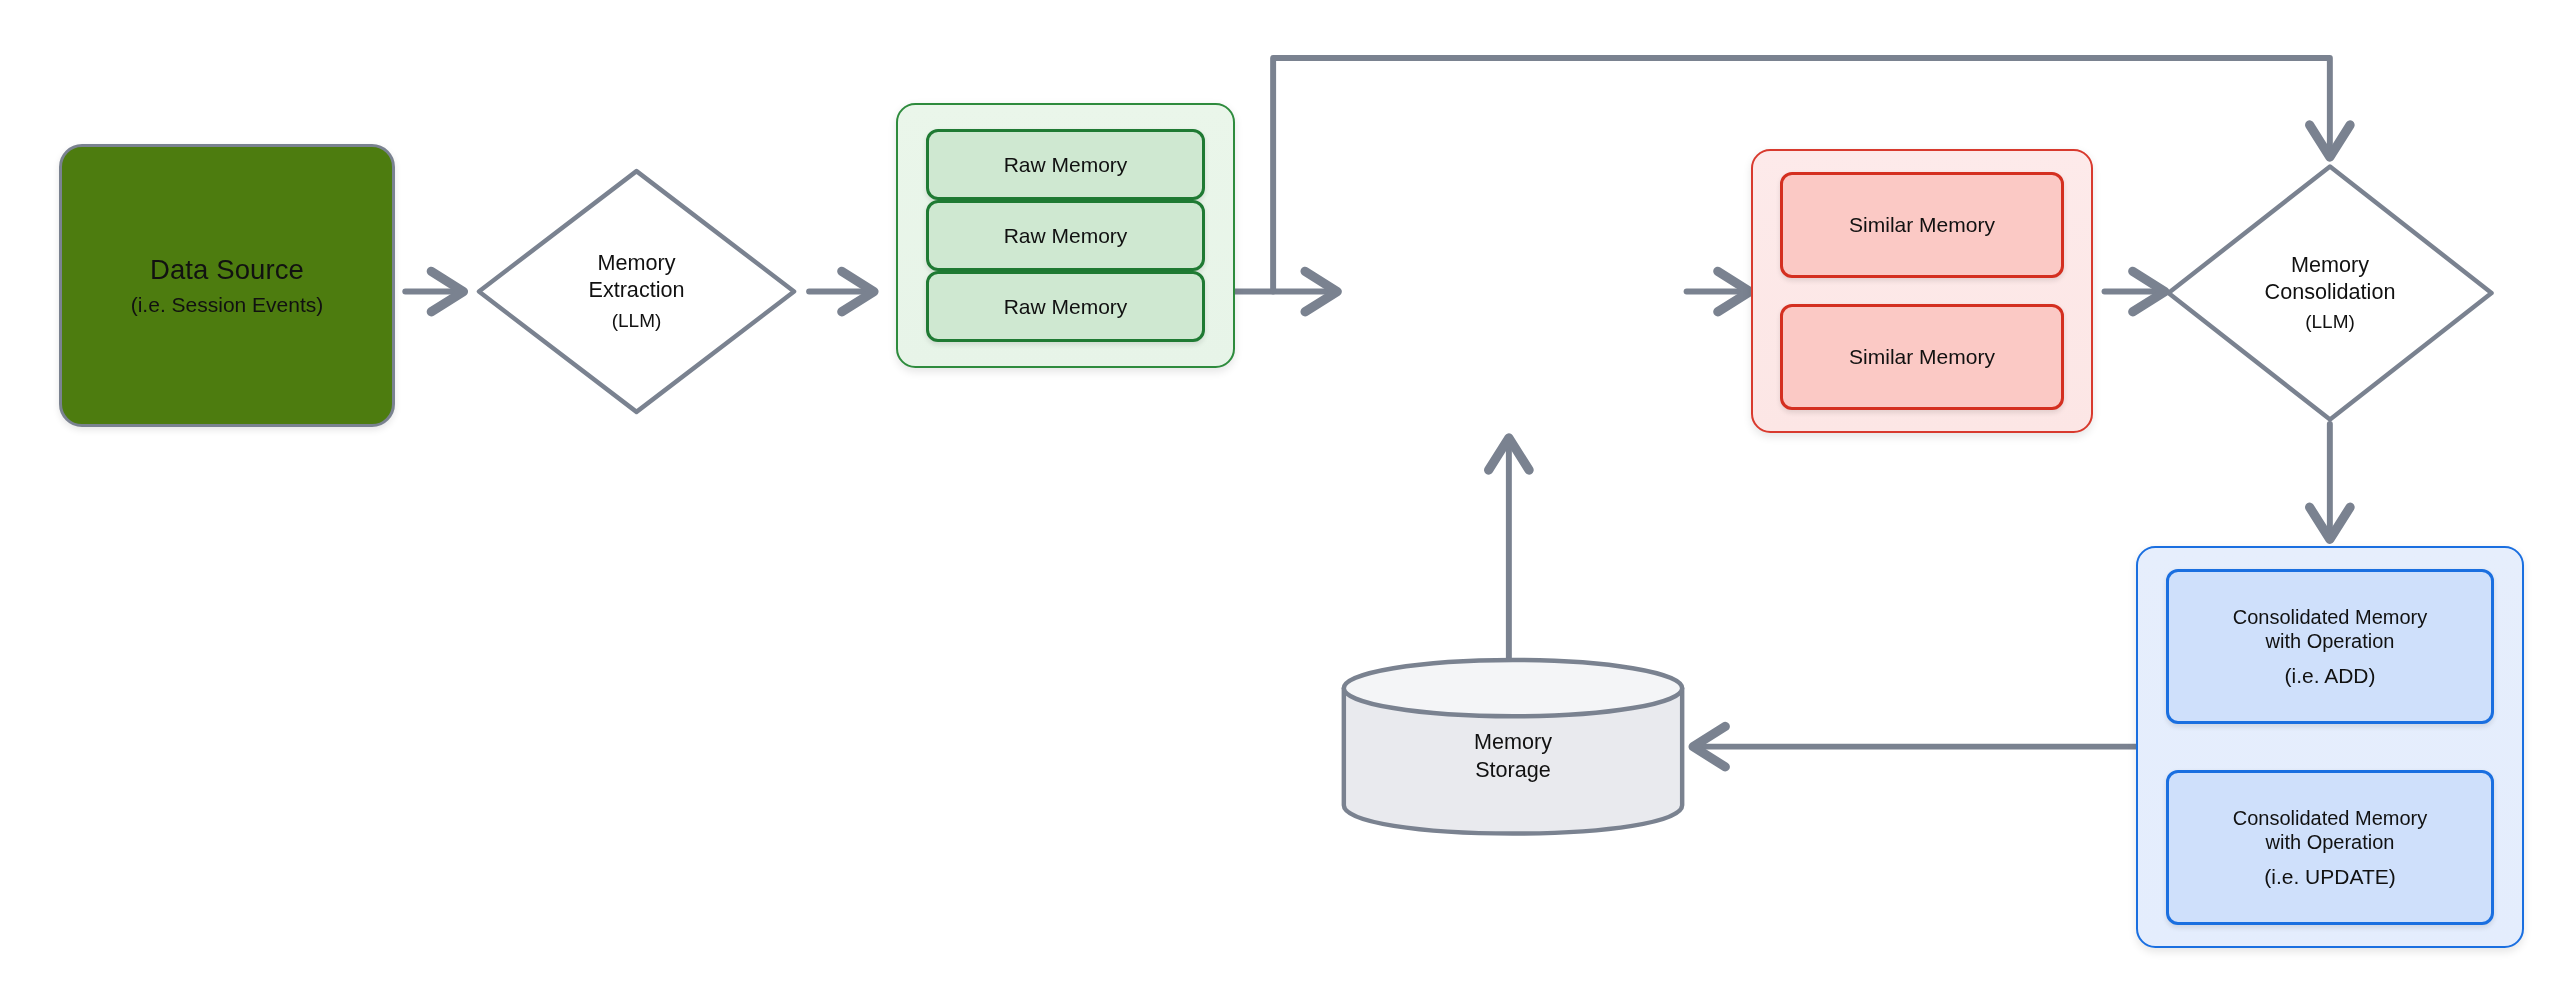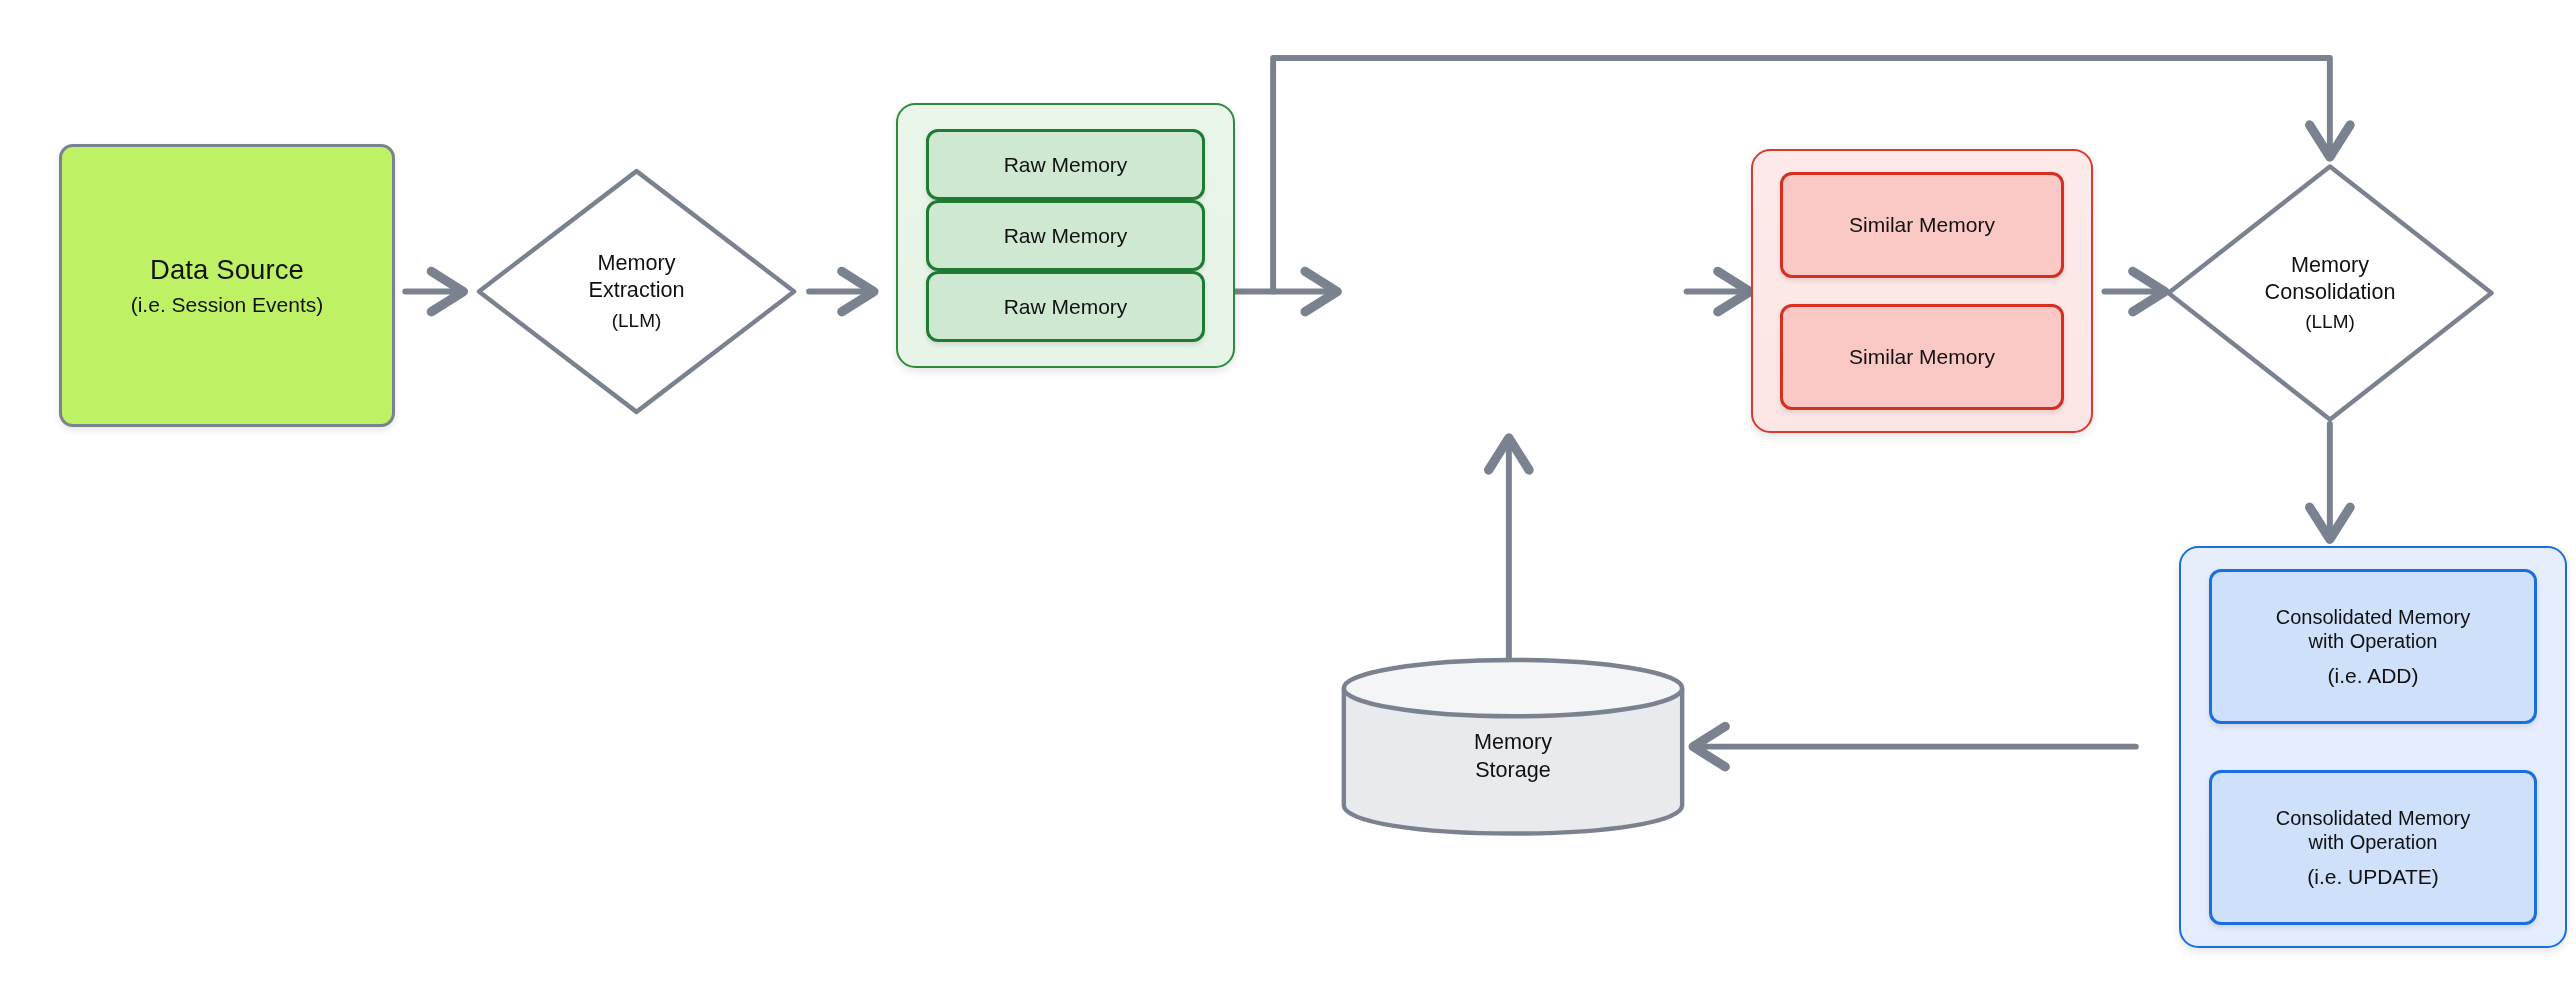--- a/index.html
+++ b/index.html
@@ -35,23 +35,23 @@
     display: flex;
     flex-direction: column;
     align-items: center;
     justify-content: center;
     text-align: center;
     color: #111111;
   }
 
   
   .rect-plain {
-    background: #bef264;
+    background: #4d7c0f;
     border: 3px solid #7a8290;
-    border-radius: 14px;
+    border-radius: 23px;
     box-shadow: 0 3px 7.4px rgba(0,0,0,0.10);
   }
   .rect-plain .title {
     font-size: 27.5px;
     line-height: 1.18;
     letter-spacing: 0.1px;
   }
   .rect-plain .sub {
     font-size: 21px;
     line-height: 1.2;
@@ -108,21 +108,20 @@
     background: linear-gradient(180deg,#eaf6ea 0%,#e7f4e8 100%);
     border: 2.2px solid #2e8b3d;
   }
   .group.red {
     background: linear-gradient(180deg,#fdeaea 0%,#fce6e5 100%);
     border: 2.2px solid #d83a2e;
   }
   .group.blue {
     background: linear-gradient(180deg,#e6eefc 0%,#e4edfd 100%);
     border: 2.2px solid #1a6fe0;
-    margin-left: 43px;
   }
 
   .chip {
     box-sizing: border-box;
     display: flex;
     flex-direction: column;
     align-items: center;
     justify-content: center;
     text-align: center;
     border-radius: 12px;

